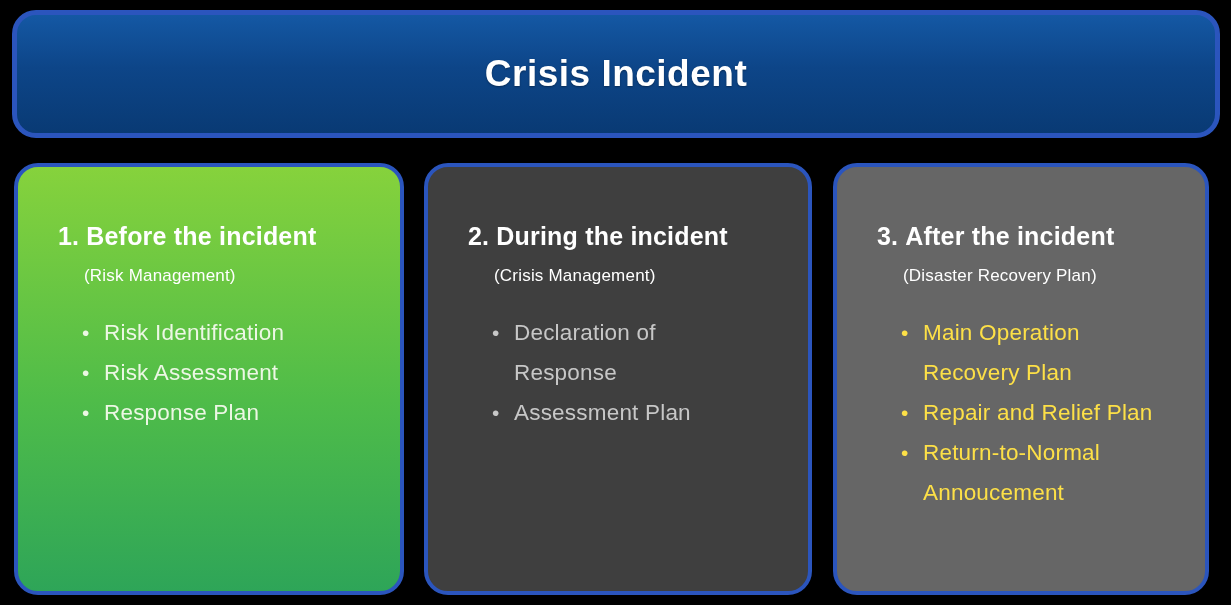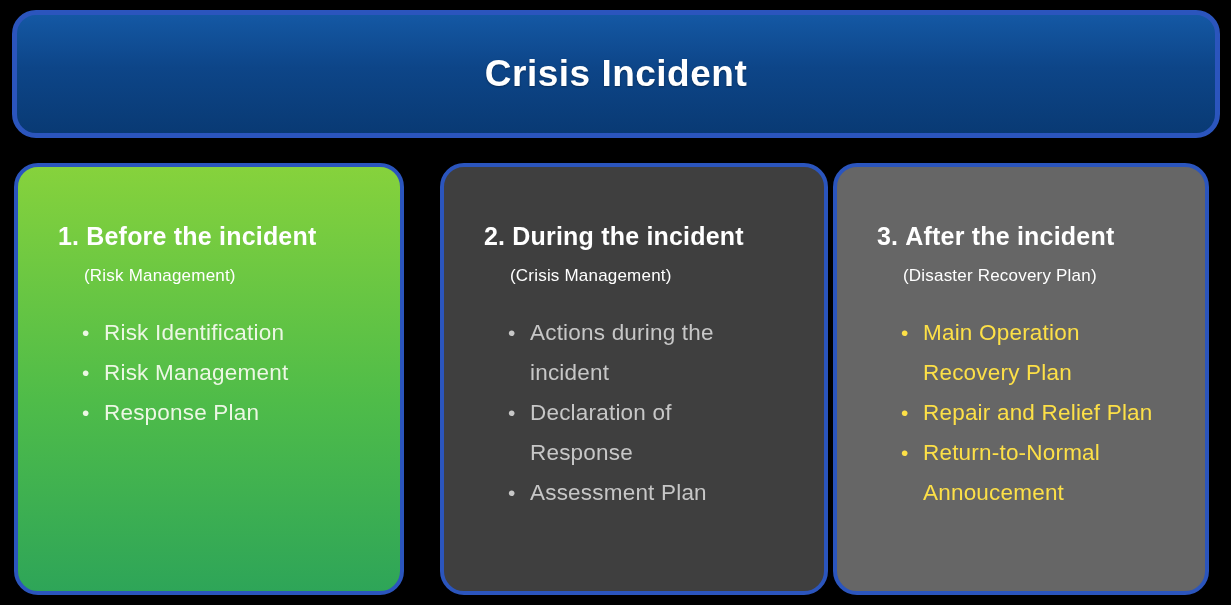--- a/index.html
+++ b/index.html
@@ -52,21 +52,20 @@
   }
   .card-green {
     left: 14px;
     width: 390px;
     background: linear-gradient(180deg, #86d23c 0%, #4fbc49 55%, #2ea558 100%);
   }
   .card-dark {
     left: 424px;
     width: 388px;
     background: #3f3f3f;
-    margin-left: 16px;
   }
   .card-gray {
     left: 833px;
     width: 376px;
     background: #666666;
   }
   .card-title {
     margin: 0;
     color: #ffffff;
     font-size: 25px;
@@ -119,30 +118,29 @@
 
   <div class="header">
     <div class="header-title">Crisis Incident</div>
   </div>
 
   <section class="card card-green">
     <h2 class="card-title"><span class="card-number">1.</span><span>Before the incident</span></h2>
     <div class="card-subtitle">(Risk Management)</div>
     <ul class="card-bullets">
       <li>Risk Identification</li>
-      <li>Risk Management</li>
+      <li>Risk Assessment</li>
       <li>Response Plan</li>
     </ul>
   </section>
 
   <section class="card card-dark">
     <h2 class="card-title"><span class="card-number">2.</span><span>During the incident</span></h2>
     <div class="card-subtitle">(Crisis Management)</div>
     <ul class="card-bullets">
-      <li>Actions during the incident</li>
       <li>Declaration of Response</li>
       <li>Assessment Plan</li>
     </ul>
   </section>
 
   <section class="card card-gray">
     <h2 class="card-title"><span class="card-number">3.</span><span>After the incident</span></h2>
     <div class="card-subtitle">(Disaster Recovery Plan)</div>
     <ul class="card-bullets">
       <li>Main Operation Recovery Plan</li>

